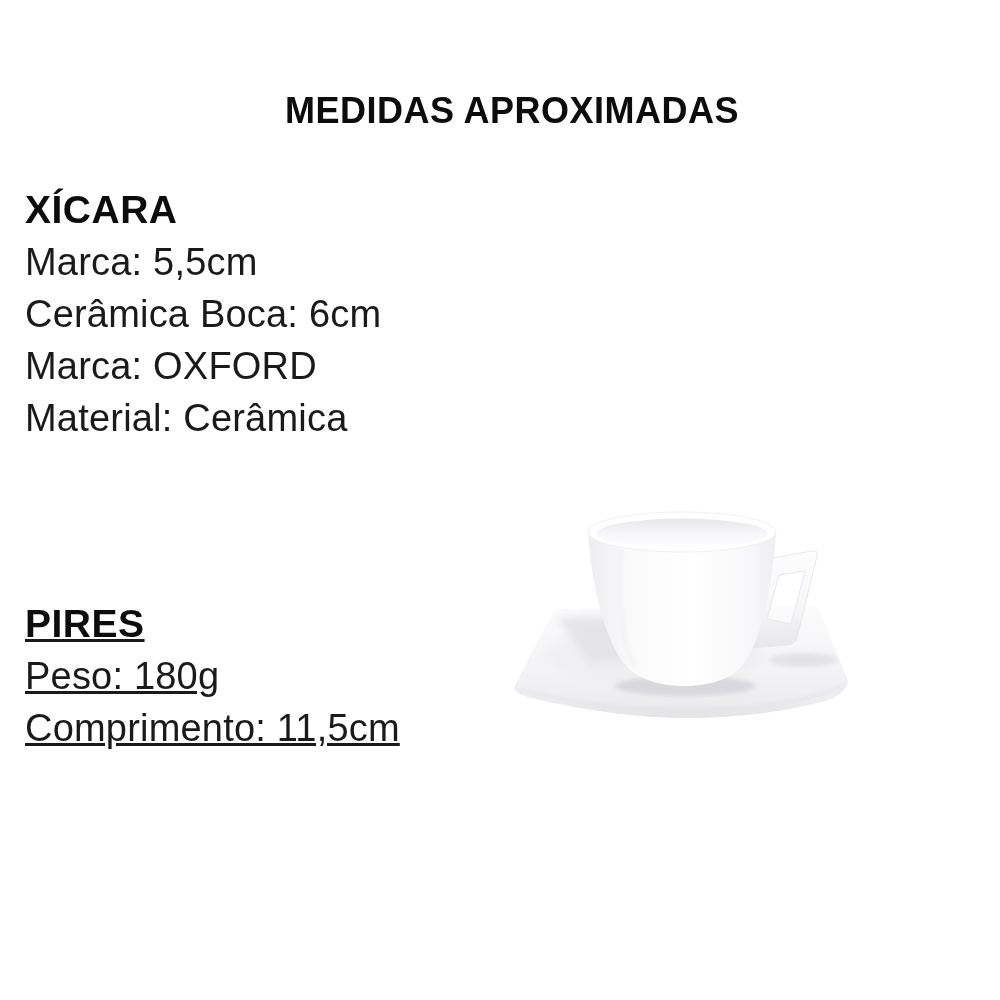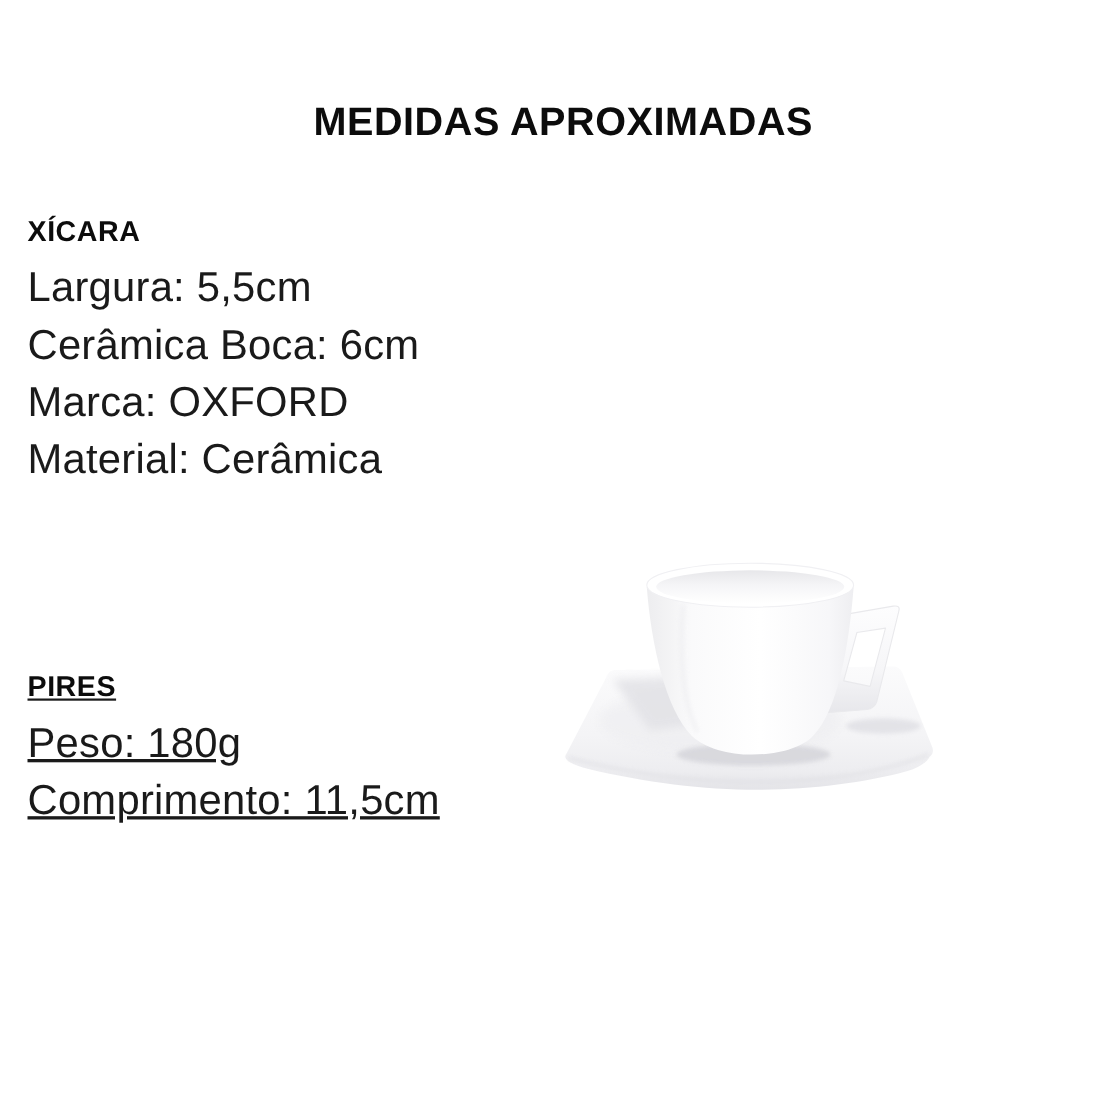--- a/index.html
+++ b/index.html
@@ -17,21 +17,21 @@
     margin: 12px;
     text-align: center;
     font-size: 36px;
     font-weight: 700;
     letter-spacing: 0.5px;
     color: #0c0c0c;
   }
   .spec-section { position: absolute; left: 25px; }
   .spec-section h2 {
     margin: 0;
-    font-size: 26px;
+    font-size: 39px;
     font-weight: 700;
     line-height: 52px;
     letter-spacing: 0.5px;
     color: #0c0c0c;
   }
   .spec-section p {
     margin: 0;
     font-size: 38px;
     font-weight: 300;
     line-height: 52px;
@@ -47,21 +47,21 @@
     margin: 0;
   }
 </style>
 </head>
 <body>
 
 <h1 class="page-title">MEDIDAS APROXIMADAS</h1>
 
 <section class="spec-section" id="section-xicara">
   <h2>XÍCARA</h2>
-  <p>Largura: 5,5cm</p>
+  <p>Marca: 5,5cm</p>
   <p>Cerâmica Boca: 6cm</p>
   <p>Marca: OXFORD</p>
   <p>Material: Cerâmica</p>
 </section>
 
 <section class="spec-section" id="section-pires">
   <h2>PIRES</h2>
   <p>Peso: 180g</p>
   <p>Comprimento: 11,5cm</p>
 </section>

